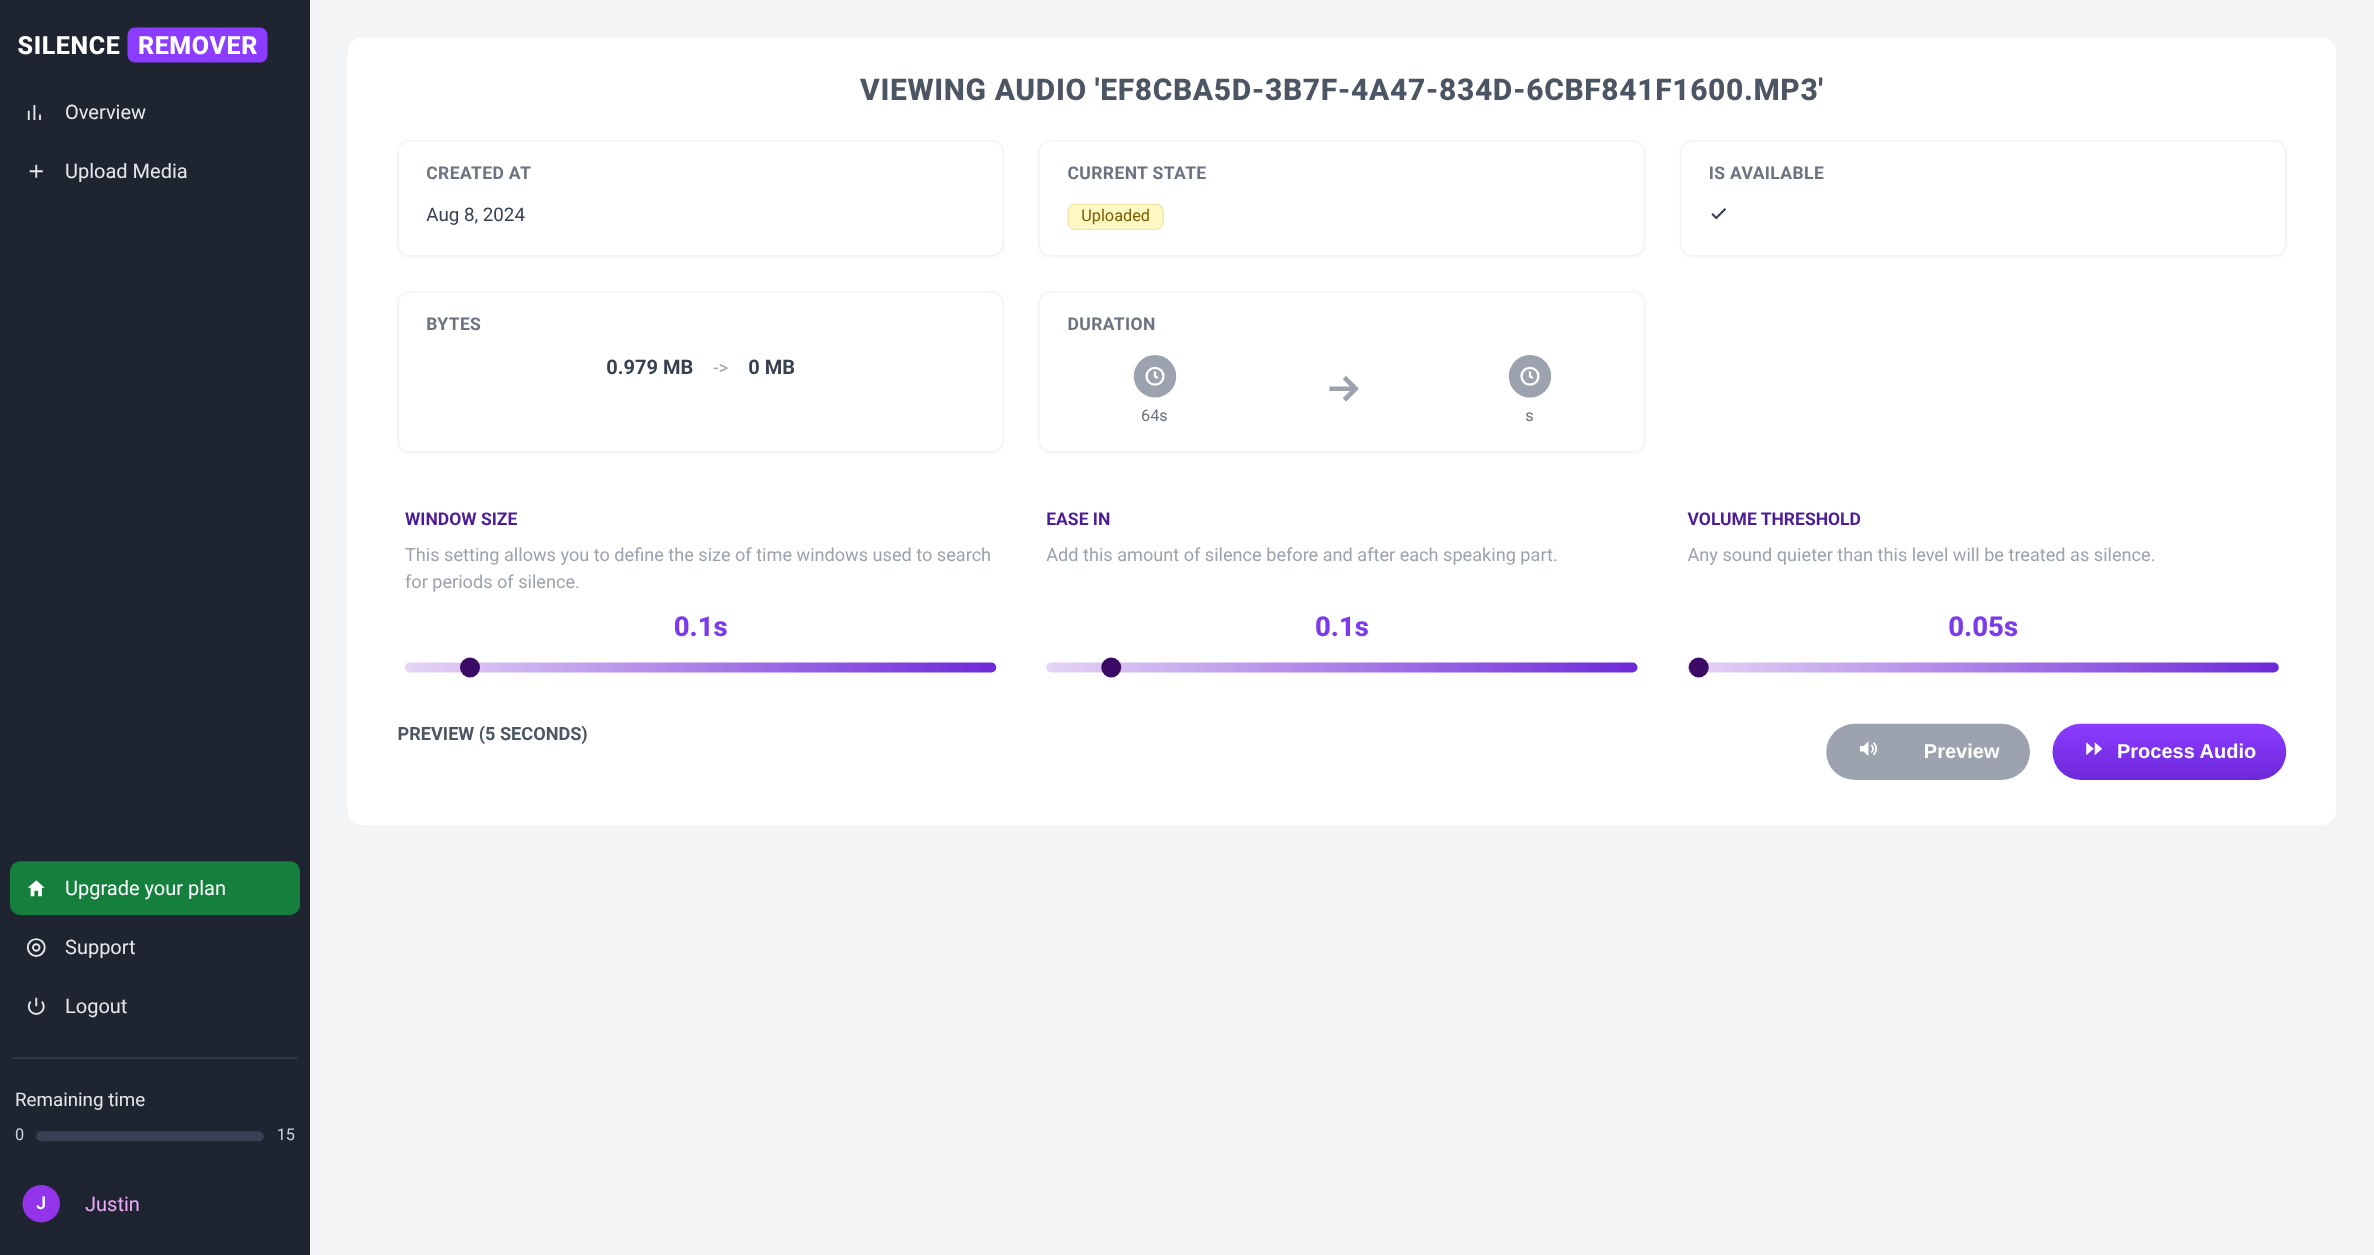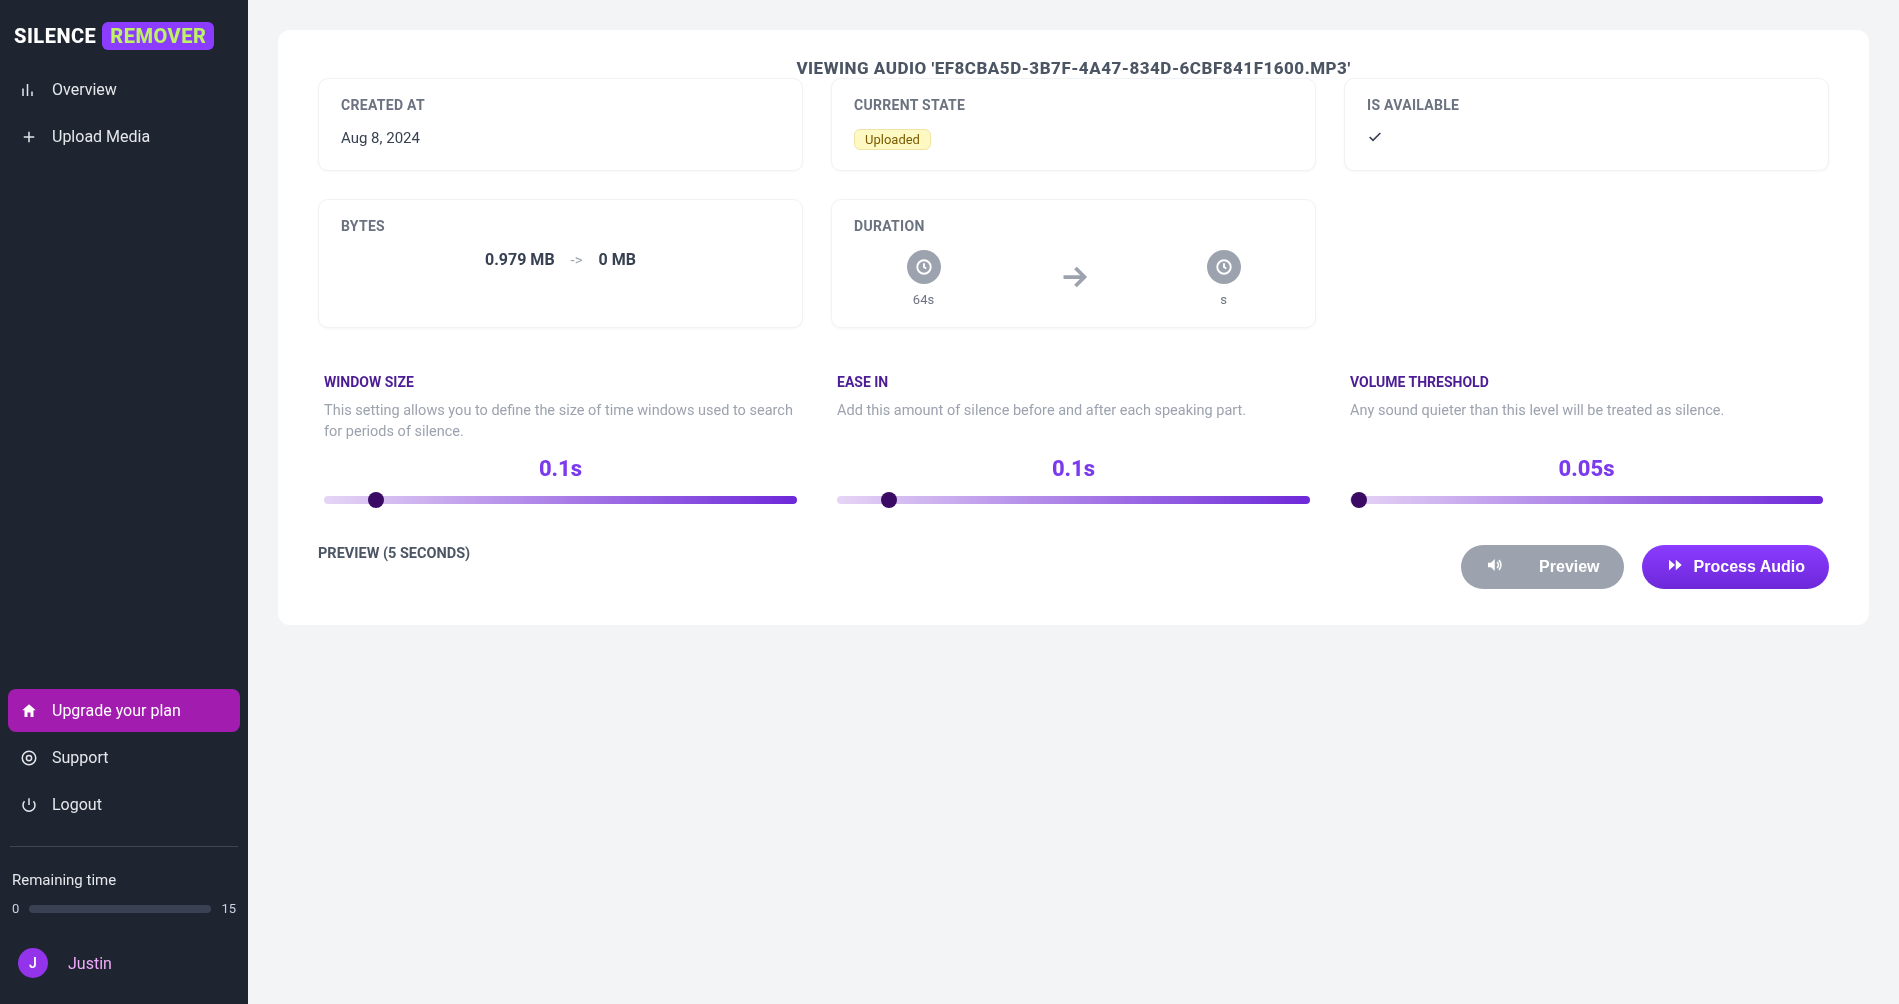--- a/index.html
+++ b/index.html
@@ -23,37 +23,37 @@
   font-weight: 800;
   font-size: 20px;
   letter-spacing: 0.5px;
   padding: 8px 6px 18px 6px;
   display: flex;
   gap: 6px;
   align-items: center;
 }
 .logo-remover {
   background: #8b3cff;
-  color: #bef264;
+  color: #ffffff;
   padding: 2px 8px;
   border-radius: 6px;
 }
 .nav-top { display: flex; flex-direction: column; gap: 4px; }
 .nav-item {
   display: flex;
   align-items: flex-end;
   gap: 14px;
   padding: 12px 12px;
   border-radius: 8px;
   font-size: 16px;
   color: #e5e7eb;
   cursor: pointer;
 }
 .nav-item.primary {
-  background: #a21caf;
+  background: #15803d;
   color: #fff;
 }
 .nav-bottom {
   margin-top: auto;
   display: flex;
   flex-direction: column;
   gap: 4px;
 }
 .icon-sm { width: 18px; height: 18px; display: inline-flex; align-items: center; justify-content: center; flex-shrink: 0; }
 .divider { border: none; border-top: 1px solid rgba(255,255,255,.15); margin: 16px 2px; }
@@ -101,24 +101,25 @@
   padding: 30px;
   overflow: auto;
 }
 .card {
   background: #fff;
   border-radius: 12px;
   padding: 28px 40px 36px 40px;
 }
 .page-title {
   text-align: center;
-  font-size: 17px;
+  font-size: 24px;
   font-weight: 800;
   color: #4b5563;
   letter-spacing: 0.5px;
+  margin-bottom: 26px;
   text-transform: uppercase;
 }
 .grid3 {
   display: grid;
   grid-template-columns: repeat(3, 1fr);
   gap: 28px;
   margin-bottom: 28px;
 }
 .panel {
   background: #fff;

